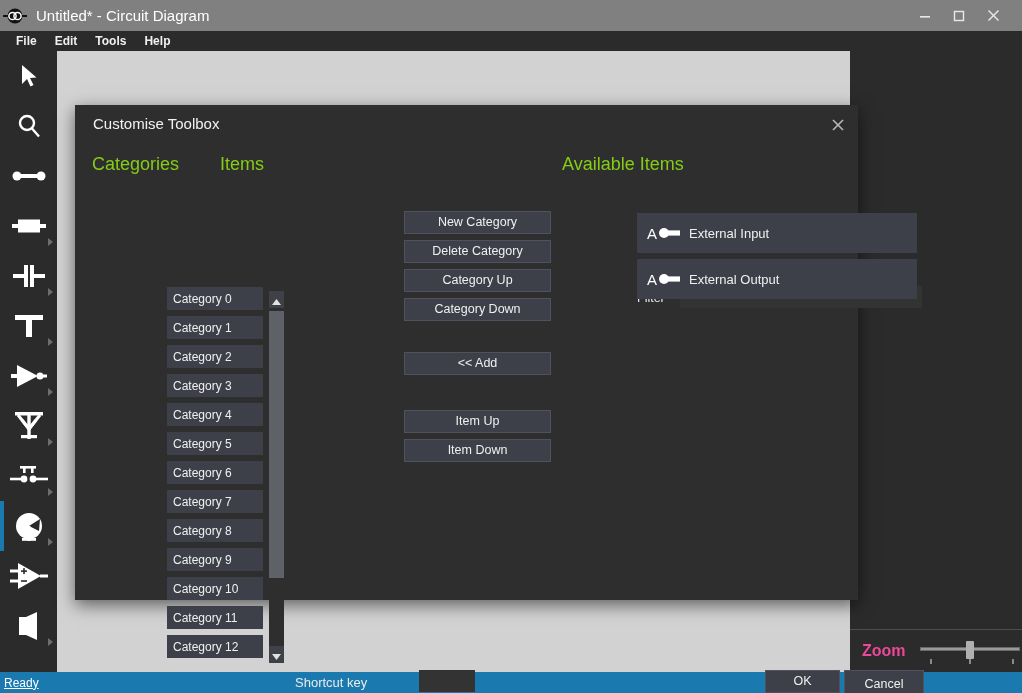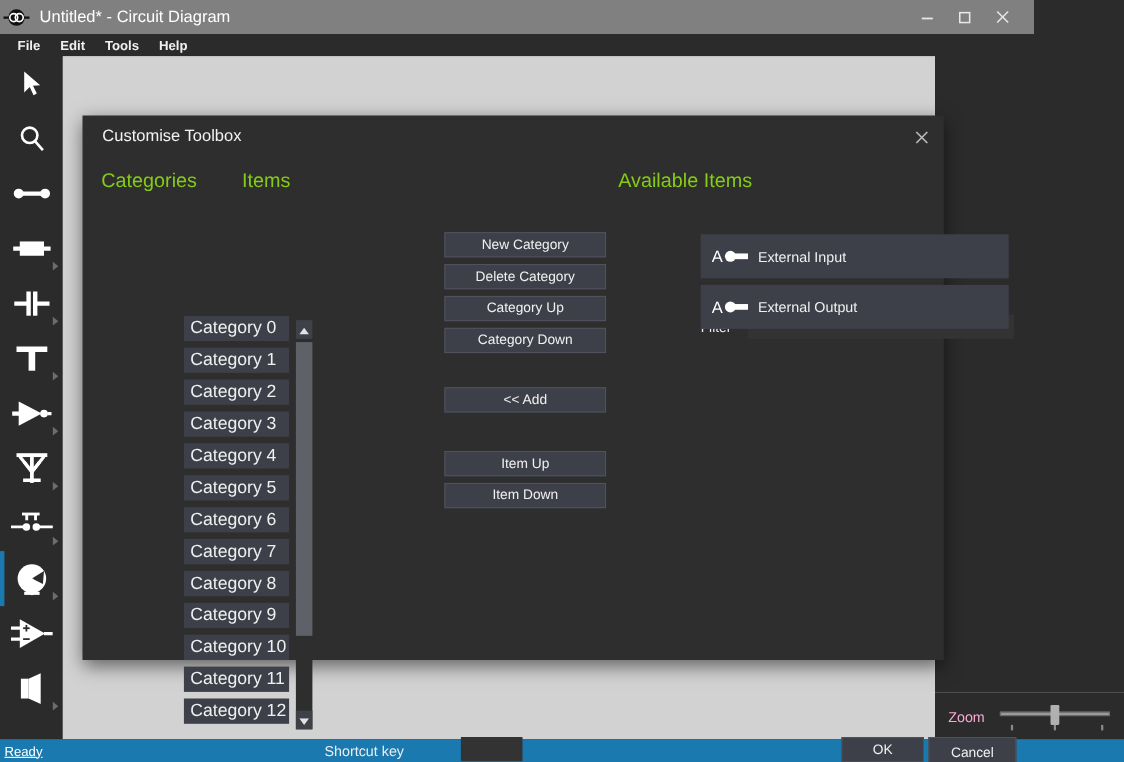--- a/index.html
+++ b/index.html
@@ -13,21 +13,21 @@
     -webkit-font-smoothing: antialiased;
   }
   #app {
     position: relative;
     width: 1022px; height: 693px;
     background: #2b2b2b;
   }
 
   
   #titlebar {
-    position: absolute; left: 0; top: 0; width: 940px; height: 31px;
+    position: absolute; left: 0; top: 0; width: 1022px; height: 31px;
     background: #808080;
     display: flex; align-items: center;
   }
   #app-logo {
     width: 30px; height: 31px;
     display: flex; align-items: center; justify-content: center;
     flex: 0 0 auto;
   }
   #app-logo svg { display: block; }
   #title-text {
@@ -88,21 +88,21 @@
     width: 172px; height: 621px;
     background: #2b2b2b;
   }
   #zoom-box {
     position: absolute; left: 0px; top: 578px;
     width: 172px; height: 43px;
     border-top: 1px solid #4e4e4e;
     display: flex; align-items: center;
     padding-left: 12px;
   }
-  #zoom-label { color: #f9a8d4; font-size: 13px; margin-right: 14px; }
+  #zoom-label { color: #ec4899; font-size: 16px; margin-right: 14px; font-weight: bold; }
   #zoom-slider {
     position: relative; width: 100px; height: 22px;
   }
   #zoom-track {
     position: absolute; left: 0; top: 7px; width: 100px; height: 4px;
     background: #9a9a9a; border: 1px solid #6a6a6a;
   }
   #zoom-thumb {
     position: absolute; left: 46px; top: 1px;
     width: 8px; height: 18px; background: #b0b0b0;
@@ -144,21 +144,21 @@
 
   
   #cat-list {
     position: absolute; left: 92px; top: 182px;
     width: 96px; height: 378px;
     overflow: hidden;
   }
   .cat-item {
     width: 96px; height: 23px; margin-bottom: 6px;
     background: #3d4049;
-    color: #f0f0f0; font-size: 16px;
+    color: #f0f0f0; font-size: 12px;
     display: flex; align-items: center; padding-left: 6px;
   }
   #cat-scroll {
     position: absolute; left: 194px; top: 186px;
     width: 15px; height: 372px;
     background: #2e2e2e;
   }
   .sb-arrow {
     position: absolute; left: 0; width: 15px; height: 17px;
     background: #3f4149;

